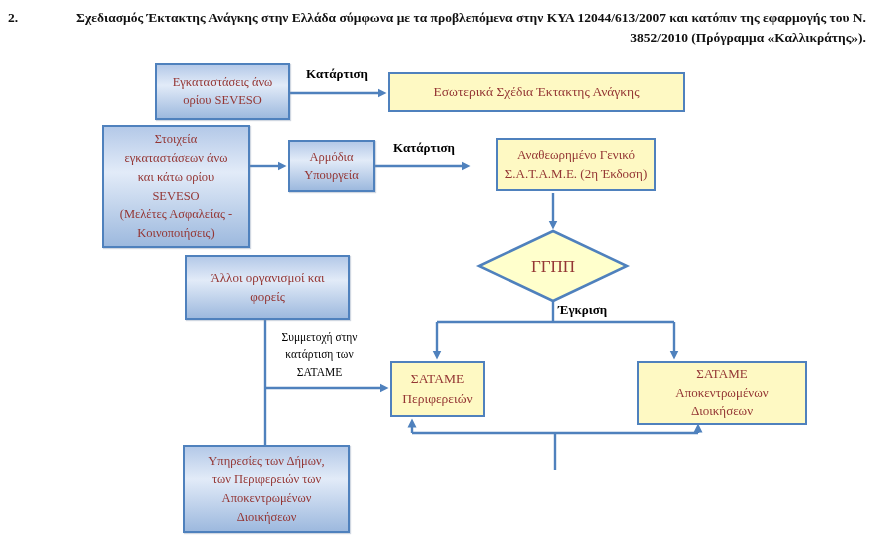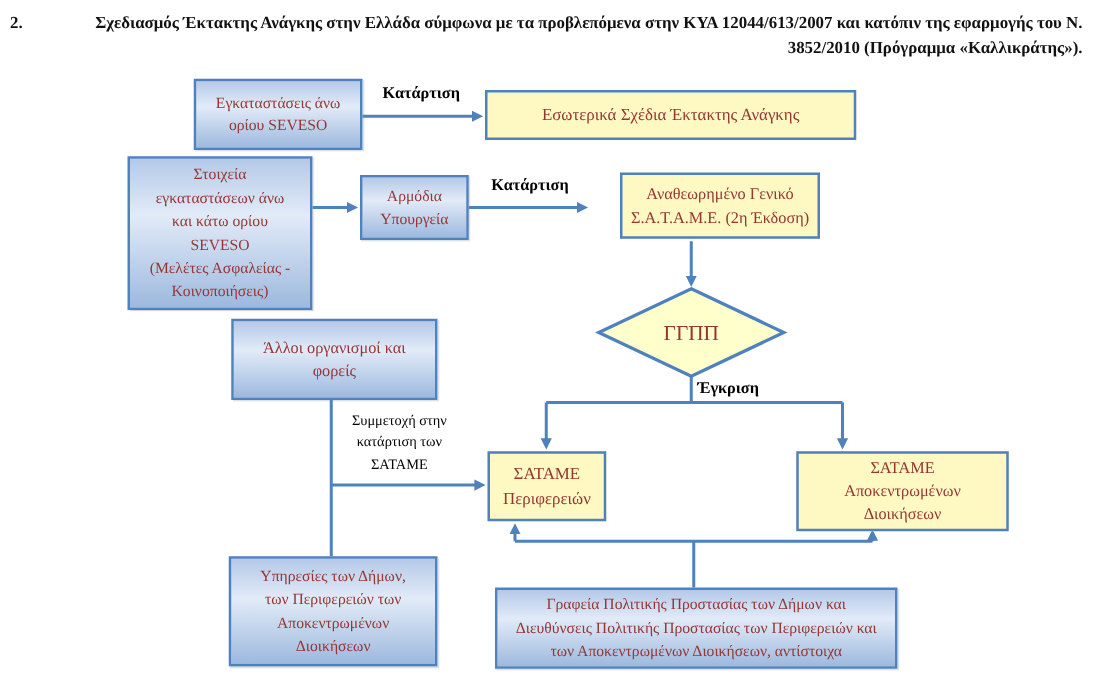--- a/index.html
+++ b/index.html
@@ -94,23 +94,20 @@
 
   <div class="node yellow" style="left:637px;top:361px;width:170px;height:64px;font-size:13px;line-height:1.45;">ΣΑΤΑΜΕ
 Αποκεντρωμένων
 Διοικήσεων</div>
 
   <div class="node blue" style="left:183px;top:445px;width:167px;height:88px;font-size:12.5px;line-height:1.5;">Υπηρεσίες των Δήμων,
 των Περιφερειών των
 Αποκεντρωμένων
 Διοικήσεων</div>
 
-  <div class="node blue" style="left:396px;top:470px;width:322px;height:65px;font-size:12.5px;line-height:1.5;">Γραφεία Πολιτικής Προστασίας των Δήμων και
-Διευθύνσεις Πολιτικής Προστασίας των Περιφερειών και
-των Αποκεντρωμένων Διοικήσεων, αντίστοιχα</div>
 
   <div class="edge-label bold" style="left:291px;top:66px;width:92px;font-size:13px;">Κατάρτιση</div>
 
   <div class="edge-label bold" style="left:380px;top:140px;width:88px;font-size:13px;">Κατάρτιση</div>
 
   <div class="edge-label bold" style="left:558px;top:302px;width:80px;font-size:13px;text-align:left;">Έγκριση</div>
 
   <div class="edge-label" style="left:267px;top:329px;width:105px;font-size:11.5px;line-height:1.5;">Συμμετοχή στην
 κατάρτιση των
 ΣΑΤΑΜΕ</div>

